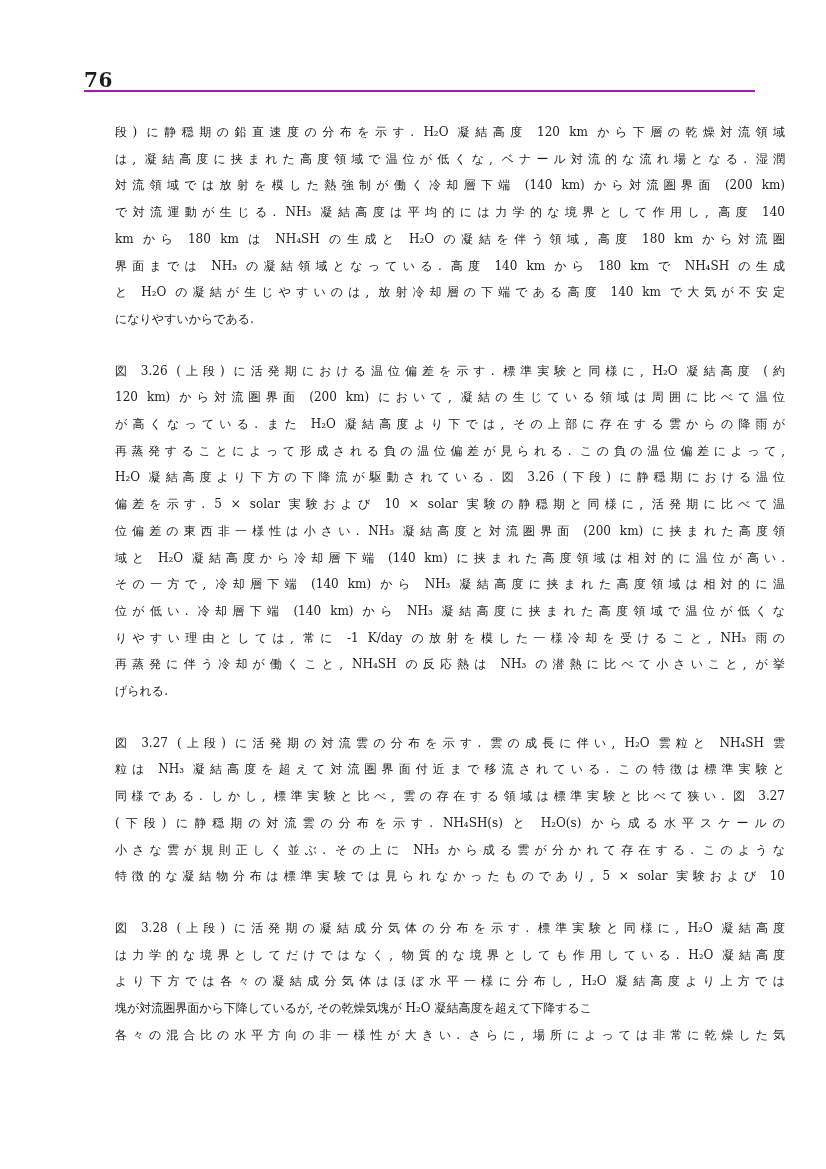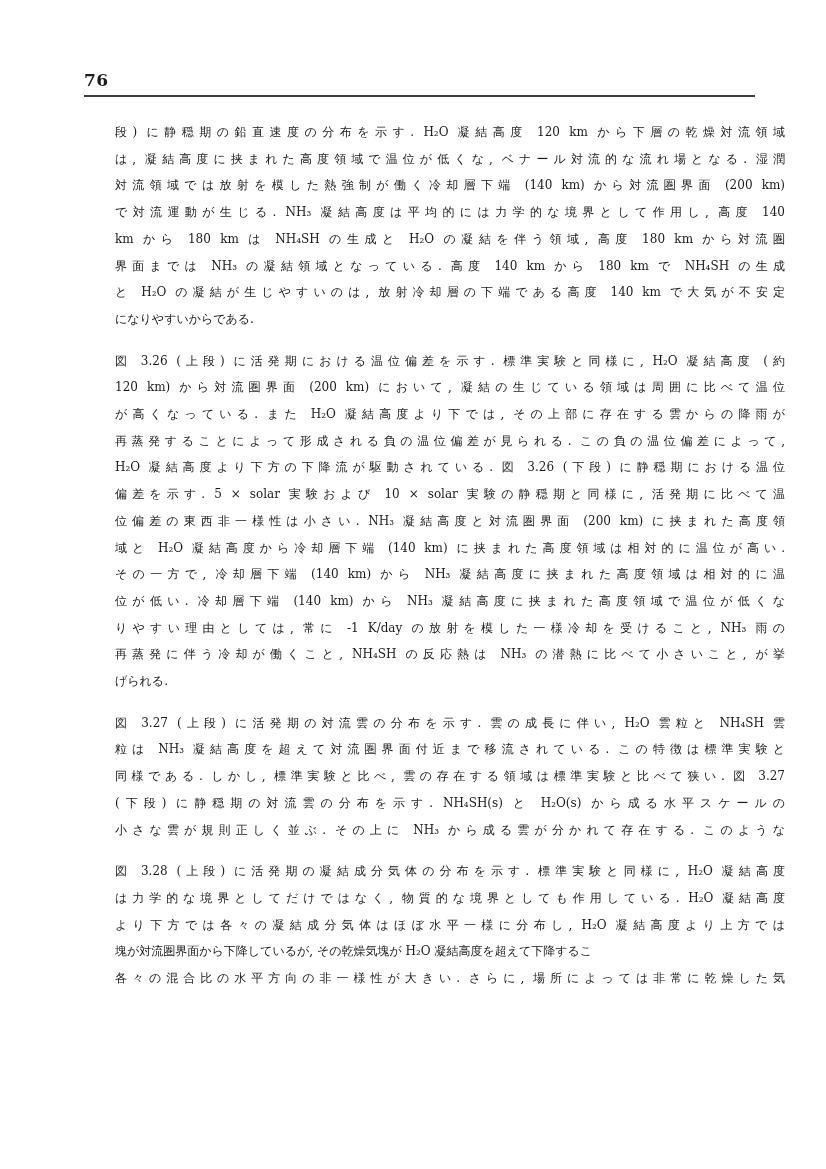--- a/index.html
+++ b/index.html
@@ -17,43 +17,42 @@
   }
   
   .running-head {
     position: absolute;
     left: 84px;
     top: 70px;
     width: 671px;
     display: flex;
     justify-content: space-between;
     align-items: baseline;
-    border-bottom: 2px solid #404040;
-    padding-bottom: 5px;
-    font-size: 17px;
+    border-bottom: 2px solid #a21caf;
+    font-size: 20px;
     line-height: 20px;
   }
   .page-number {
     font-weight: bold;
     letter-spacing: 0.5px;
   }
   .chapter-title {
     letter-spacing: 0.5px;
   }
   
   .body-text {
     position: absolute;
     left: 115px;
     top: 119px;
     width: 670px;
     font-size: 12px;
     line-height: 26.7px;
   }
   .para + .para {
-    margin-top: 15px;
+    margin-top: 25px;
   }
   .line {
     text-align: justify;
     text-align-last: justify;
     max-height: 27px;
     overflow: hidden;
   }
   .line.last {
     text-align-last: left;
   }
@@ -90,20 +89,21 @@
       <div class="line">りやすい理由としては, 常に -1 K/day の放射を模した一様冷却を受けること, NH₃ 雨の</div>
       <div class="line">再蒸発に伴う冷却が働くこと, NH₄SH の反応熱は NH₃ の潜熱に比べて小さいこと, が挙</div>
       <div class="line last">げられる.</div>
     </div>
     <div class="para">
       <div class="line">図 3.27 (上段) に活発期の対流雲の分布を示す. 雲の成長に伴い, H₂O 雲粒と NH₄SH 雲</div>
       <div class="line">粒は NH₃ 凝結高度を超えて対流圏界面付近まで移流されている. この特徴は標準実験と</div>
       <div class="line">同様である. しかし, 標準実験と比べ, 雲の存在する領域は標準実験と比べて狭い. 図 3.27</div>
       <div class="line">(下段) に静穏期の対流雲の分布を示す. NH₄SH(s) と H₂O(s) から成る水平スケールの</div>
       <div class="line">小さな雲が規則正しく並ぶ. その上に NH₃ から成る雲が分かれて存在する. このような</div>
+      <div class="line">特徴的な凝結物分布は標準実験では見られなかったものであり, 5 × solar 実験および 10</div>
     </div>
     <div class="para">
       <div class="line">図 3.28 (上段) に活発期の凝結成分気体の分布を示す. 標準実験と同様に, H₂O 凝結高度</div>
       <div class="line">は力学的な境界としてだけではなく, 物質的な境界としても作用している. H₂O 凝結高度</div>
       <div class="line">より下方では各々の凝結成分気体はほぼ水平一様に分布し, H₂O 凝結高度より上方では</div>
       <div class="line last">塊が対流圏界面から下降しているが, その乾燥気塊が H₂O 凝結高度を超えて下降するこ</div>
       <div class="line">各々の混合比の水平方向の非一様性が大きい. さらに, 場所によっては非常に乾燥した気</div>
     </div>
   </main>
 

